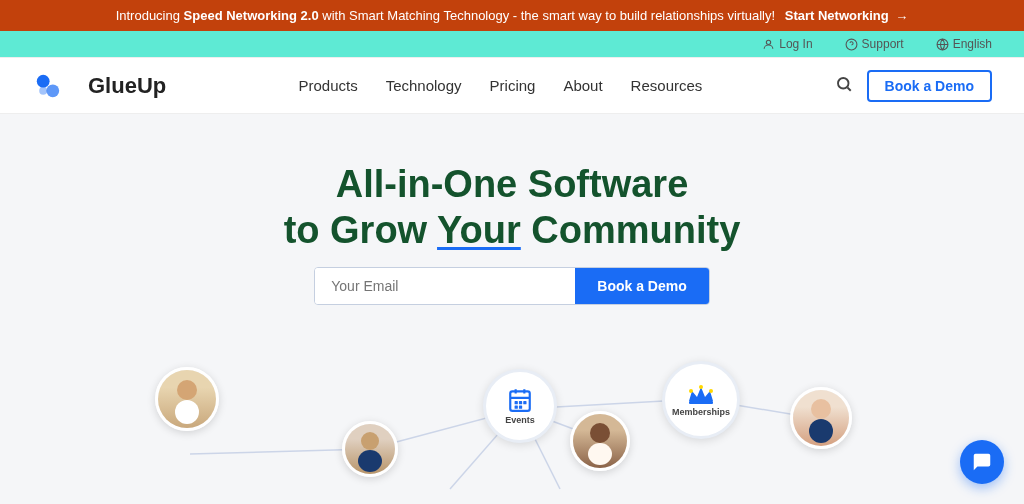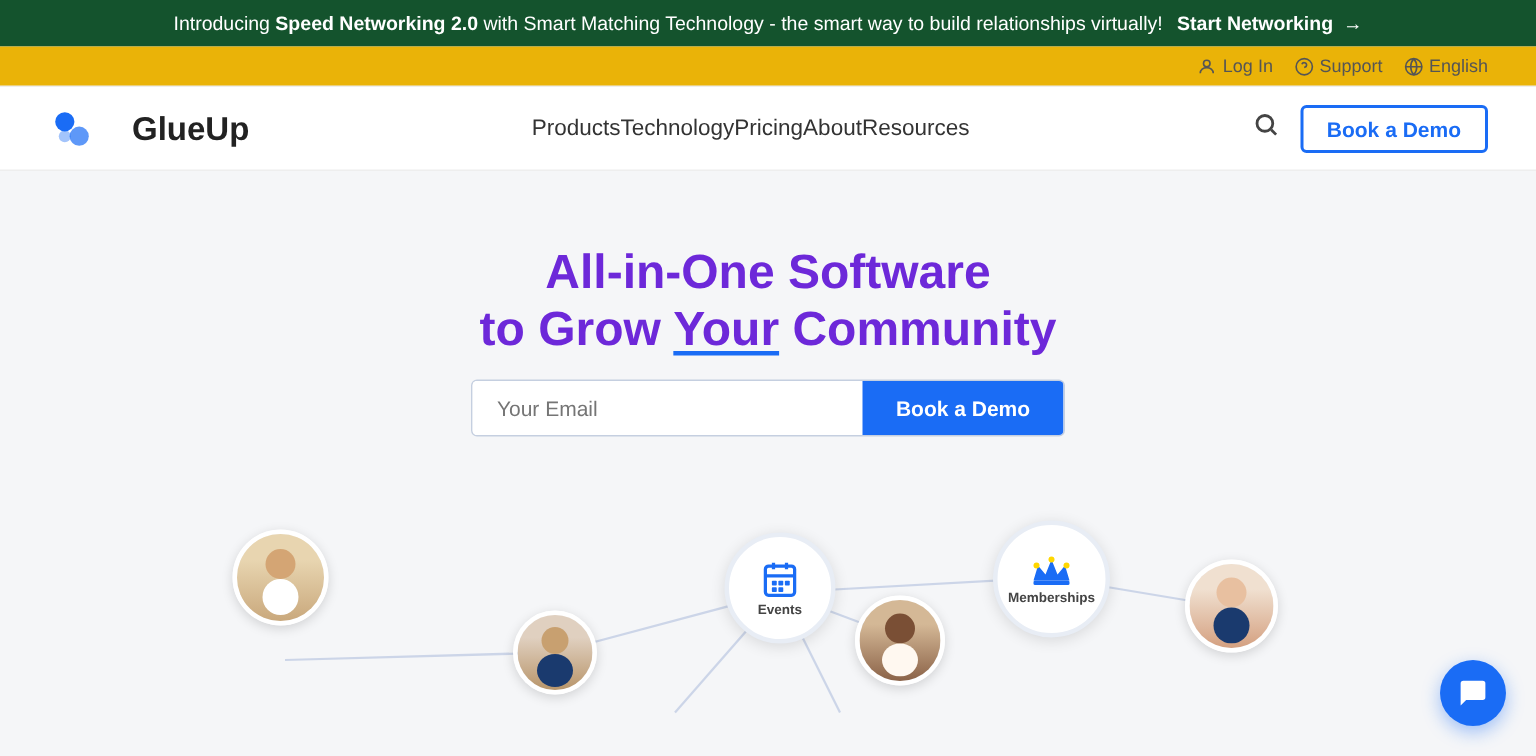--- a/index.html
+++ b/index.html
@@ -1,61 +1,61 @@
 <!DOCTYPE html>
 <html><head>
   <meta charset="utf-8">
   <style>
     * { margin: 0; padding: 0; box-sizing: border-box; }
     body { font-family: -apple-system, BlinkMacSystemFont, 'Segoe UI', Helvetica, Arial, sans-serif; background: #f5f6f8; width: 1024px; height: 504px; overflow: hidden; }
 
     
     .announcement-bar {
-      background: #14532d;
+      background: #c2410c;
       color: white;
       text-align: center;
       padding: 8px 16px;
       font-size: 13px;
     }
     .announcement-bar a {
       color: white;
       font-weight: 700;
       text-decoration: none;
       margin-left: 6px;
     }
     .announcement-bar .arrow { margin-left: 3px; }
 
     
     .utility-bar {
       display: flex;
       justify-content: flex-end;
       align-items: center;
-      gap: 14px;
+      gap: 32px;
       padding: 6px 32px;
-      background: #eab308;
+      background: #5eead4;
       font-size: 12px;
       color: #555;
       border-bottom: 1px solid #eee;
     }
     .utility-bar span { display: flex; align-items: center; gap: 4px; cursor: pointer; }
 
     
     .navbar {
       display: flex;
       align-items: center;
       justify-content: space-between;
       padding: 0 32px;
       background: #fff;
       height: 56px;
       border-bottom: 1px solid #eee;
     }
     .logo { display: flex; align-items: center; gap: 24px; }
     .logo-icon { width: 32px; height: 32px; }
     .logo-text { font-size: 22px; font-weight: 700; color: #222; }
-    .nav-links { display: flex; align-items: center; }
+    .nav-links { display: flex; align-items: center; gap: 28px; }
     .nav-links a { text-decoration: none; color: #333; font-size: 15px; font-weight: 500; }
     .nav-right { display: flex; align-items: center; gap: 14px; }
     .search-icon-btn { background: none; border: none; cursor: pointer; font-size: 16px; color: #444; }
     .book-demo-btn {
       border: 2px solid #1a6cf5;
       color: #1a6cf5;
       background: transparent;
       padding: 6px 16px;
       border-radius: 4px;
       font-size: 14px;
@@ -68,23 +68,23 @@
       display: flex;
       flex-direction: column;
       align-items: center;
       padding-top: 48px;
       background: #f5f6f8;
       position: relative;
       overflow: hidden;
       min-height: 340px;
     }
     .hero h1 {
-      font-size: 32px;
+      font-size: 38px;
       font-weight: 800;
-      color: #6d28d9;
+      color: #14532d;
       text-align: center;
       line-height: 1.2;
       margin-bottom: 14px;
     }
     .hero h1 .underline {
       text-decoration: underline;
       text-decoration-color: #1a6cf5;
       text-underline-offset: 4px;
     }
     .hero p {

